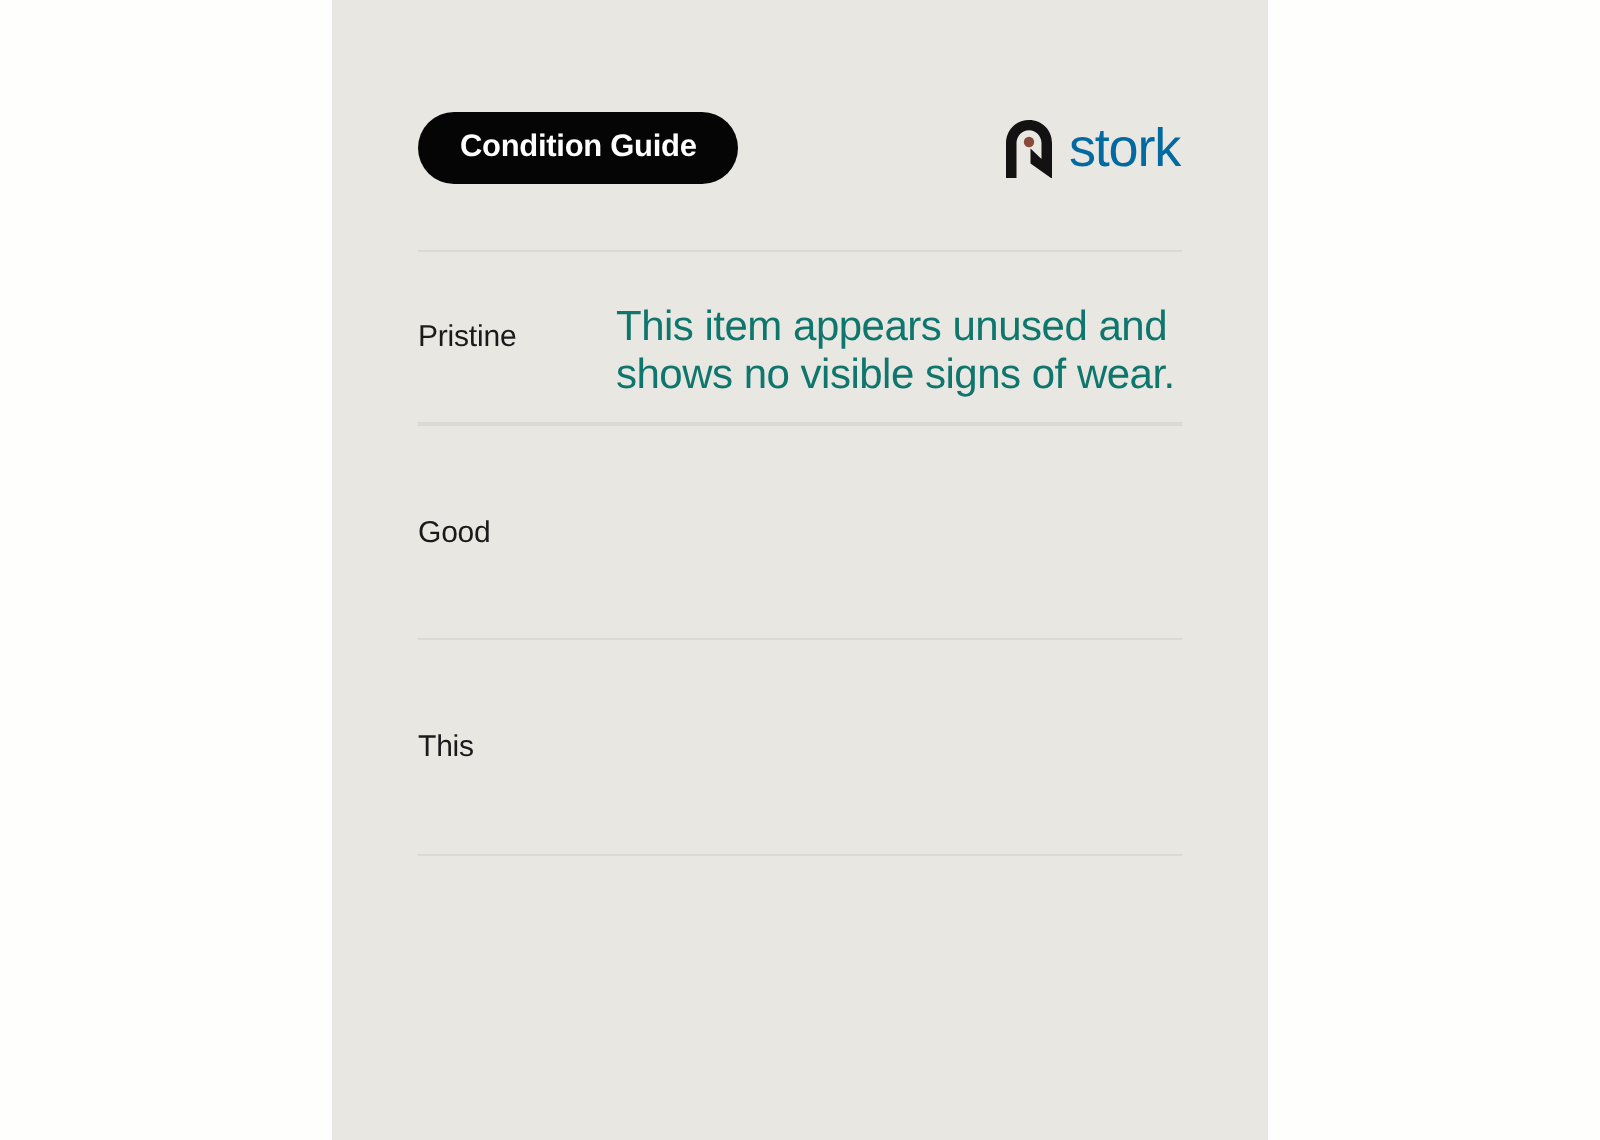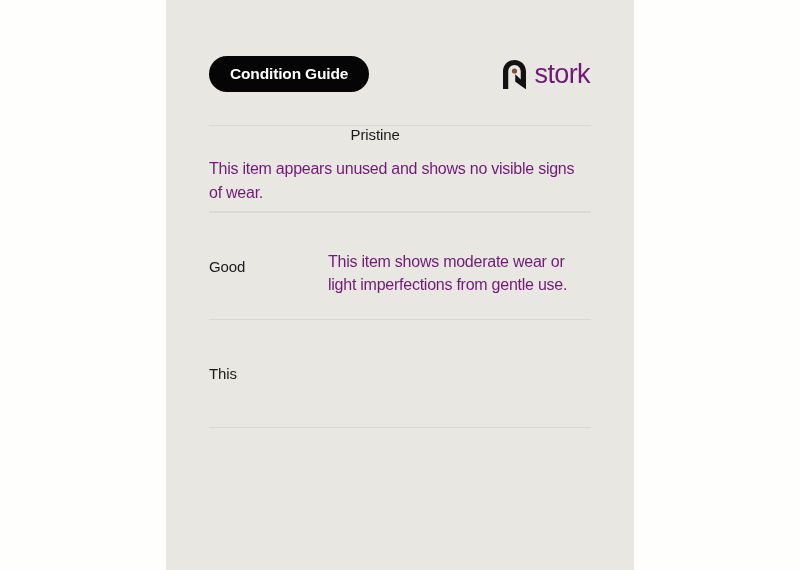--- a/index.html
+++ b/index.html
@@ -68,21 +68,21 @@
   }
   .brand-mark {
     display: block;
     width: 25px;
     height: 31px;
     flex: none;
   }
   .brand-name {
     font-size: 27px;
     font-weight: normal;
-    color: #701a75;
+    color: #0369a1;
     letter-spacing: -0.6px;
     line-height: 1;
   }
 
   
   #table {
     position: absolute;
     left: 43px;
     top: 125px;
     width: 382px;
@@ -99,27 +99,27 @@
   }
   .row-label {
     width: 99px;      
     flex: none;
     font-size: 15px;
     color: #1a1a1a;
     letter-spacing: -0.1px;
   }
   .row-desc {
     flex: 1;
-    font-size: 16px;
-    color: #701a75;
+    font-size: 21px;
+    color: #0f766e;
     line-height: 23.5px;
     letter-spacing: -0.25px;
     margin-top: 14px;
   }
-  .r0 { height: 85px; flex-direction: column; }
+  .r0 { height: 85px; }
   .r1 { height: 86px; }
   .r2 { height: 106px; gap: 20px; }
   .r3 { height: 107px; }
 </style>
 </head>
 <body>
 
 <div id="page">
   <div id="card">
 
@@ -159,21 +159,20 @@
         <div class="row-desc">This item appears unused and shows no visible signs of wear.</div>
       </div>
 
       <div class="divider"></div>
 
 
       <div class="divider"></div>
 
       <div class="row r2">
         <div class="row-label">Good</div>
-        <div class="row-desc">This item shows moderate wear or light imperfections from gentle use.</div>
       </div>
 
       <div class="divider"></div>
 
       <div class="row r3">
         <div class="row-label">This</div>
       </div>
 
       <div class="divider"></div>
 

